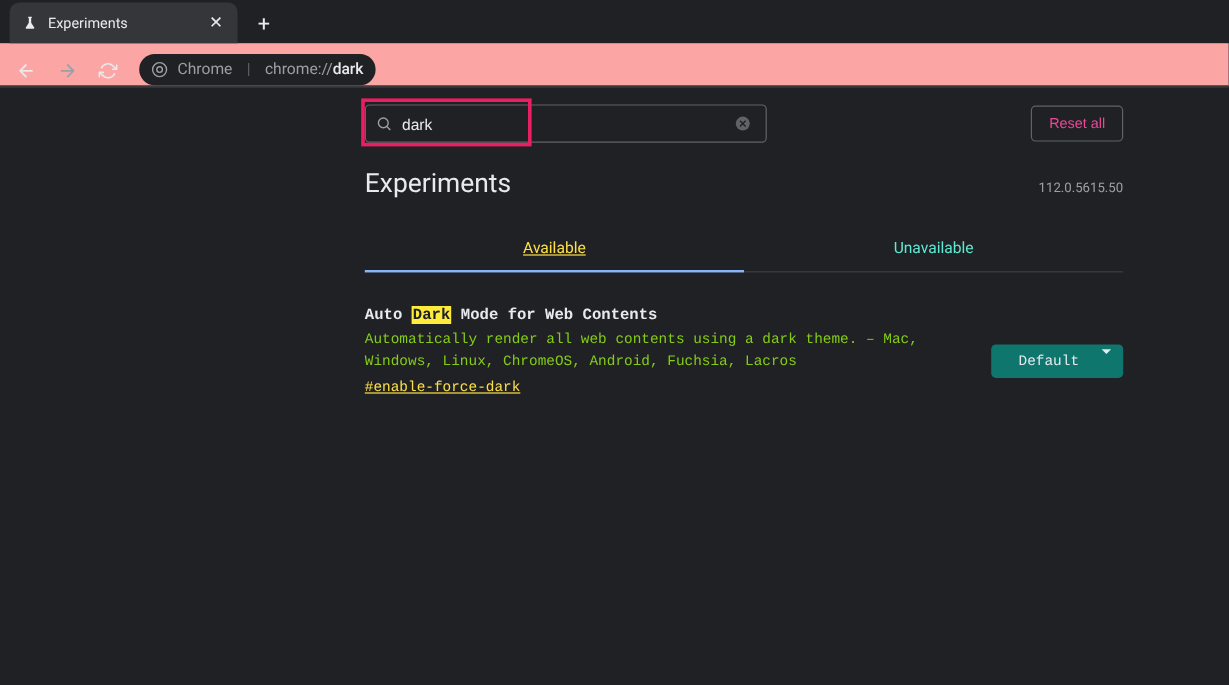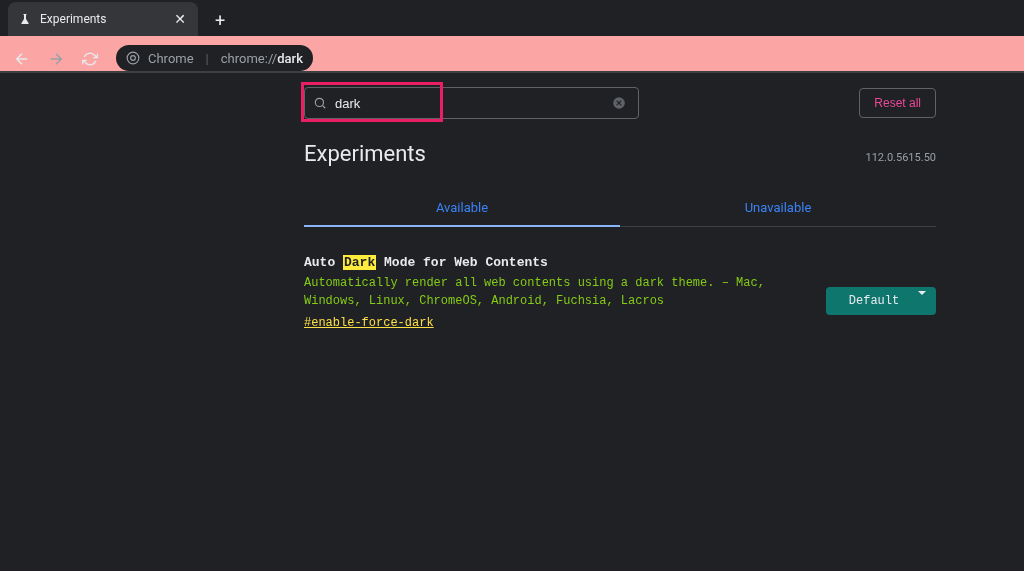--- a/index.html
+++ b/index.html
@@ -187,28 +187,29 @@
     
     .tabs-row {
       display: flex;
       border-bottom: 1px solid #3c4043;
     }
     .flag-tab {
       flex: 1;
       text-align: center;
       padding: 10px 0;
       font-size: 13px;
-      color: #3b82f6;
+      color: #5eead4;
       cursor: pointer;
       border-bottom: 2px solid transparent;
       margin-bottom: -1px;
     }
     .flag-tab.active {
-      color: #3b82f6;
+      color: #fde047;
       border-bottom-color: #8ab4f8;
+      text-decoration: underline;
     }
 
     
     .flag-entry {
       display: flex;
       align-items: flex-start;
       padding: 28px 0;
       font-family: Liberation Mono, monospace;
     }
     .flag-text { flex: 1; }

